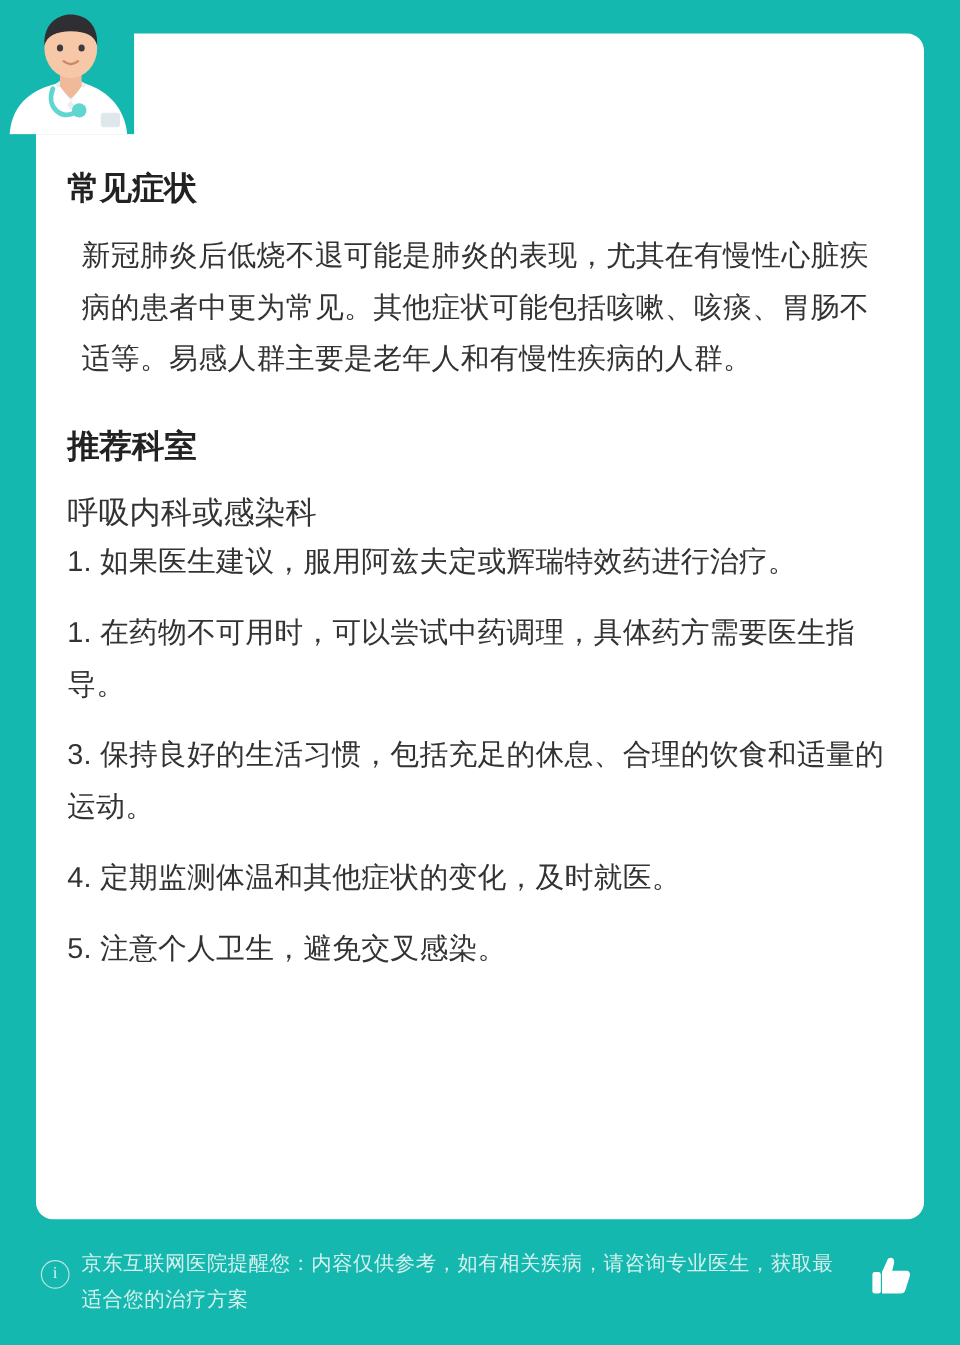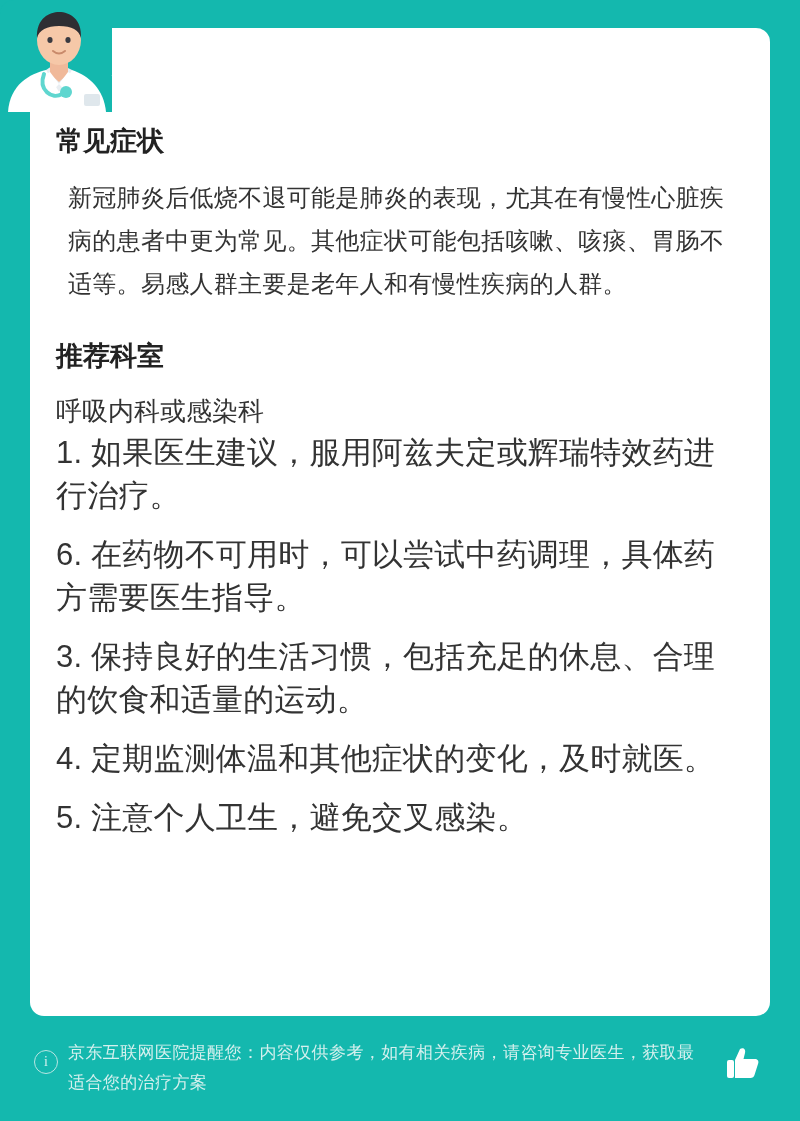--- a/index.html
+++ b/index.html
@@ -46,21 +46,21 @@
     font-size: 30px;
     font-weight: bold;
     color: #ffffff;
     letter-spacing: 1px;
     line-height: 40px;
     white-space: nowrap;
   }
   .content {
     position: absolute;
     left: 26px;
-    top: 96px;
+    top: 112px;
     width: 690px;
     box-sizing: border-box;
   }
   h2.section-heading {
     font-size: 27px;
     font-weight: bold;
     color: #222222;
     margin: 0 0 18px 0;
     line-height: 34px;
   }
@@ -79,21 +79,21 @@
     color: #333333;
     line-height: 40px;
     margin: 0;
   }
   ol.points {
     list-style: none;
     margin: 0;
     padding: 0;
   }
   ol.points li {
-    font-size: 31px;
+    font-size: 24px;
     color: #333333;
     line-height: 43px;
     margin: 0 0 16px 0;
     letter-spacing: 0.2px;
   }
   .footer {
     position: absolute;
     left: 30px;
     top: 1024px;
     width: 740px;
@@ -142,21 +142,21 @@
     <div class="content">
 
       <h2 class="section-heading">常见症状</h2>
       <p class="body-text">新冠肺炎后低烧不退可能是肺炎的表现，尤其在有慢性心脏疾病的患者中更为常见。其他症状可能包括咳嗽、咳痰、胃肠不适等。易感人群主要是老年人和有慢性疾病的人群。</p>
 
       <h2 class="section-heading spaced">推荐科室</h2>
       <p class="sub-text">呼吸内科或感染科</p>
 
       <ol class="points">
         <li>1. 如果医生建议，服用阿兹夫定或辉瑞特效药进行治疗。</li>
-        <li>6. 在药物不可用时，可以尝试中药调理，具体药方需要医生指导。</li>
+        <li>1. 在药物不可用时，可以尝试中药调理，具体药方需要医生指导。</li>
         <li>3. 保持良好的生活习惯，包括充足的休息、合理的饮食和适量的运动。</li>
         <li>4. 定期监测体温和其他症状的变化，及时就医。</li>
         <li>5. 注意个人卫生，避免交叉感染。</li>
       </ol>
 
     </div>
   </div>
 
   <div class="avatar">
     <svg width="112" height="112" viewBox="0 0 112 112" xmlns="http://www.w3.org/2000/svg">

